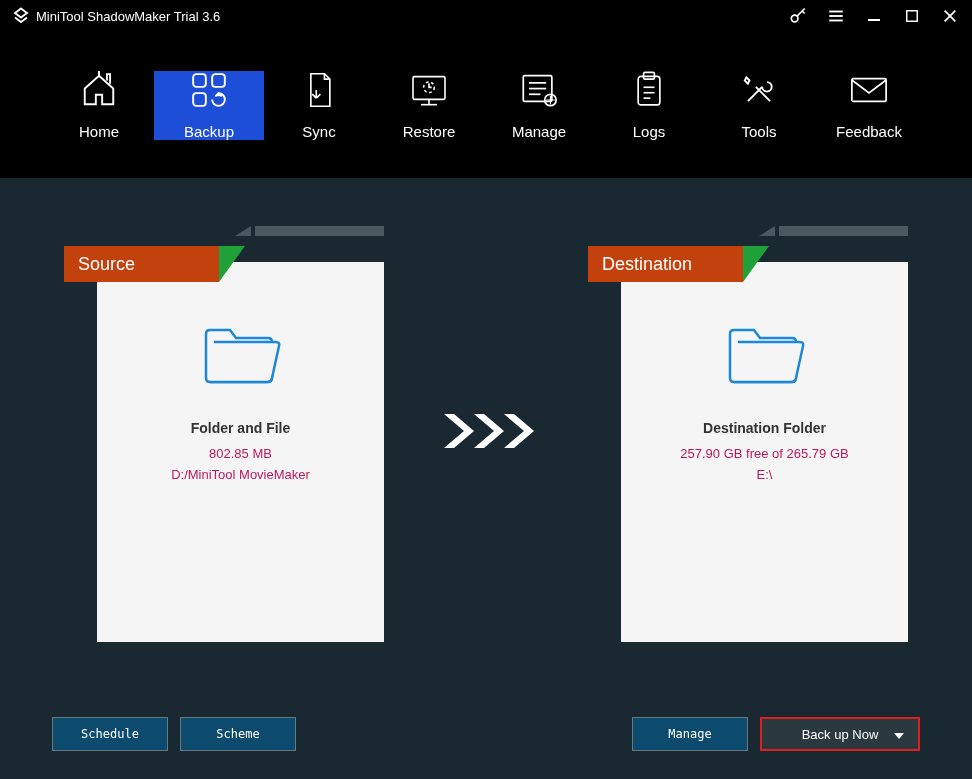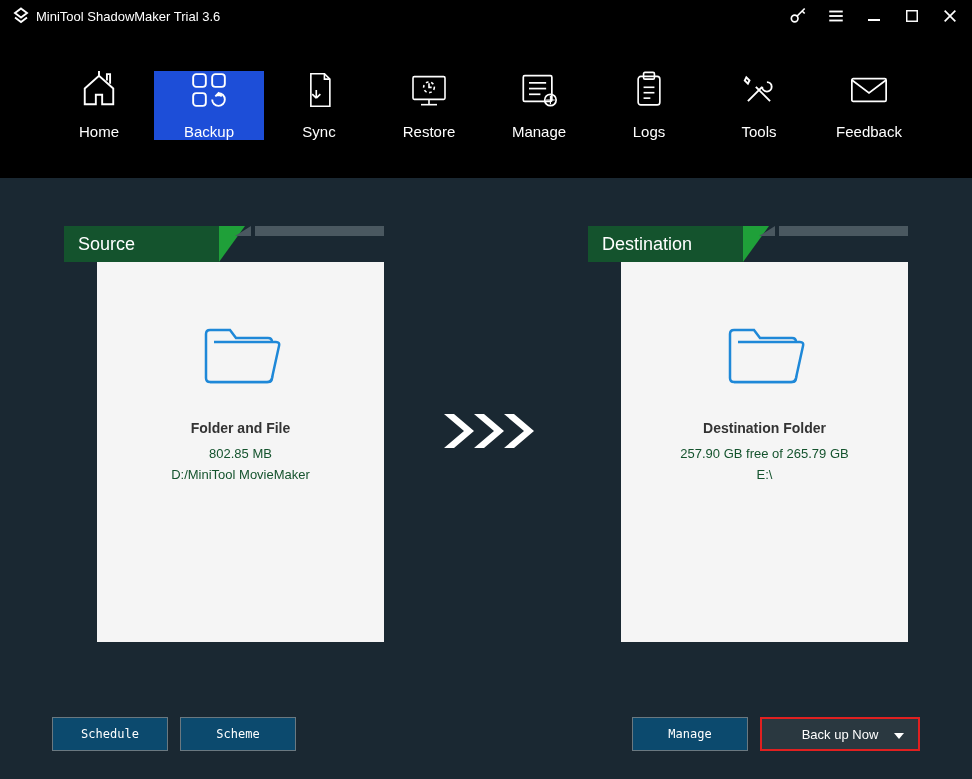--- a/index.html
+++ b/index.html
@@ -81,29 +81,30 @@
 }
 .panel-wrap {
   width: 320px;
 }
 .panel-header {
   height: 36px;
   position: relative;
   display: flex;
 }
 .panel-header .green {
-  background: #14532d;
+  background: #c2410c;
   width: 155px;
   height: 36px;
   display: flex;
   align-items: center;
   padding-left: 14px;
   font-size: 18px;
   font-weight: 500;
   position: relative;
+  margin-top: 20px;
 }
 .panel-header .green::after {
   content: "";
   position: absolute;
   right: -26px;
   top: 0;
   border-top: 36px solid #1fa039;
   border-right: 26px solid transparent;
 }
 .panel-header .gray {
@@ -152,21 +153,21 @@
 .folder-icon {
   margin-bottom: 30px;
 }
 .panel .heading {
   font-weight: 700;
   font-size: 14px;
   margin-bottom: 10px;
 }
 .panel .line {
   font-size: 13px;
-  color: #14532d;
+  color: #be185d;
   margin-bottom: 6px;
 }
 .arrows {
   display: flex;
   align-items: center;
   justify-content: center;
   flex: 1;
   margin-top: 180px;
 }
 .footer {

